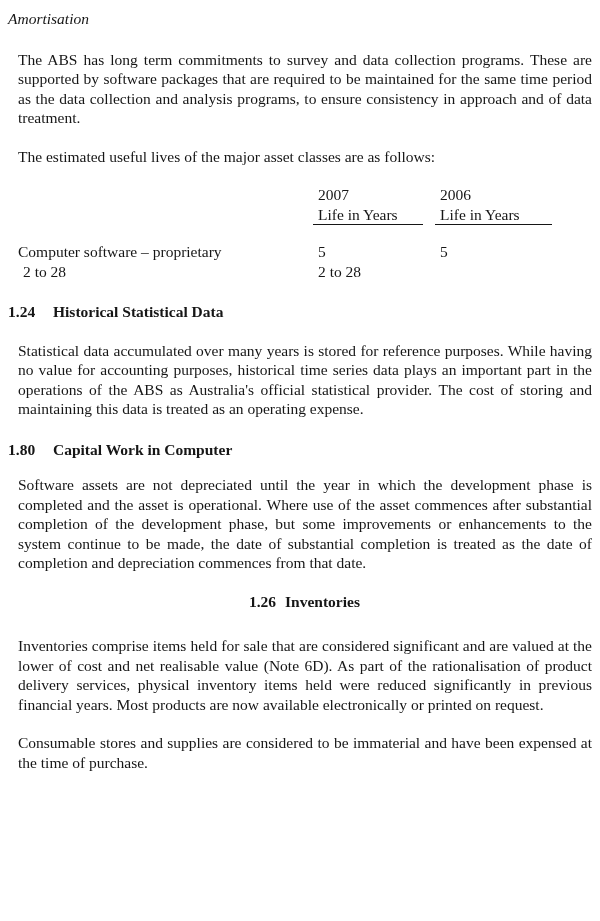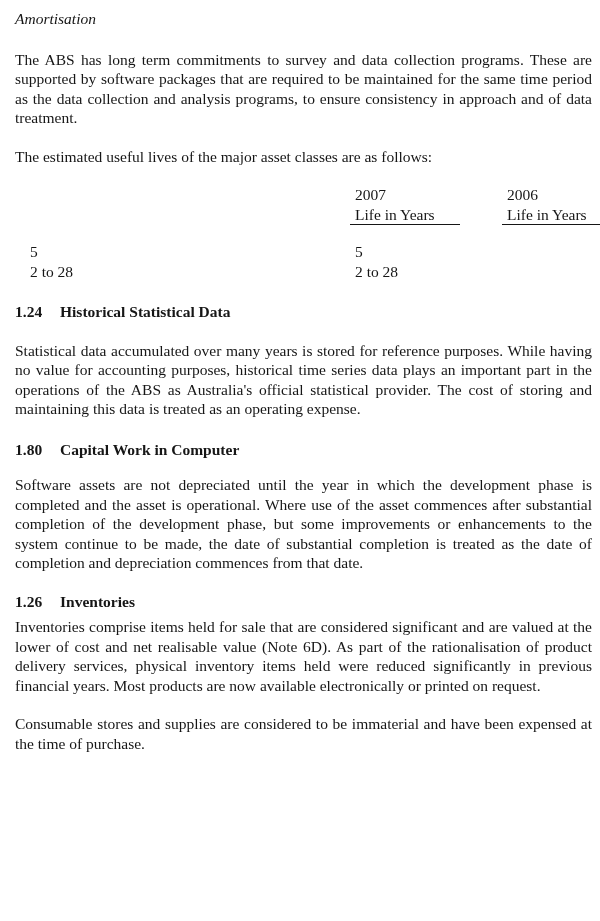--- a/index.html
+++ b/index.html
@@ -7,49 +7,48 @@
     width: 600px;
     height: 921px;
     background: #ffffff;
     color: #161616;
     font-family: "Liberation Serif", "DejaVu Serif", serif;
     font-size: 15.5px;
     line-height: 19.5px;
     overflow: hidden;
   }
   .page {
-    padding: 9px 8px 0 15px;
+    padding: 9px 8px 0 8px;
   }
   p.body-para {
-    margin: 0 0 19px 0;
+    margin: 0 0 19px 10px;
     text-align: justify;
   }
   .doc-heading-italic {
     font-style: italic;
     margin: 0 0 21px 0;
   }
   .sec-head {
     font-weight: bold;
     margin: 21px 0 19px 0;
   }
   .sec-head .sec-num {
     display: inline-block;
     width: 45px;
   }
   .sec-head-125 { margin-bottom: 16px; }
-  .sec-head-126 { margin-top: 16px; margin-bottom: 6px; }
+  .sec-head-126 { margin-top: 16px; margin-bottom: 25px; text-align: center; }
 
   
   .ul-table {
     margin: 18px 0 16px 10px;
   }
   .ul-grid-row {
     display: grid;
     grid-template-columns: 295px 122px 1fr;
-    gap: 30px;
   }
   .ul-head-cell {
     border-bottom: 1.5px solid #161616;
     padding-left: 5px;
     width: 105px;
   }
   .ul-head-cell.c2 { width: 112px; }
   .ul-body-rows { margin-top: 17px; }
   .ul-val { padding-left: 5px; }
 </style>
@@ -76,20 +75,21 @@
       <div>
         <div class="ul-head-cell c2">
           <div>2006</div>
           <div>Life in Years</div>
         </div>
       </div>
     </div>
 
     <div class="ul-body-rows">
       <div class="ul-grid-row">
+        <div>Computer software – proprietary</div>
         <div class="ul-val">5</div>
         <div class="ul-val">5</div>
       </div>
       <div class="ul-grid-row">
         <div class="ul-val">2 to 28</div>
         <div class="ul-val">2 to 28</div>
       </div>
     </div>
   </div>
 

